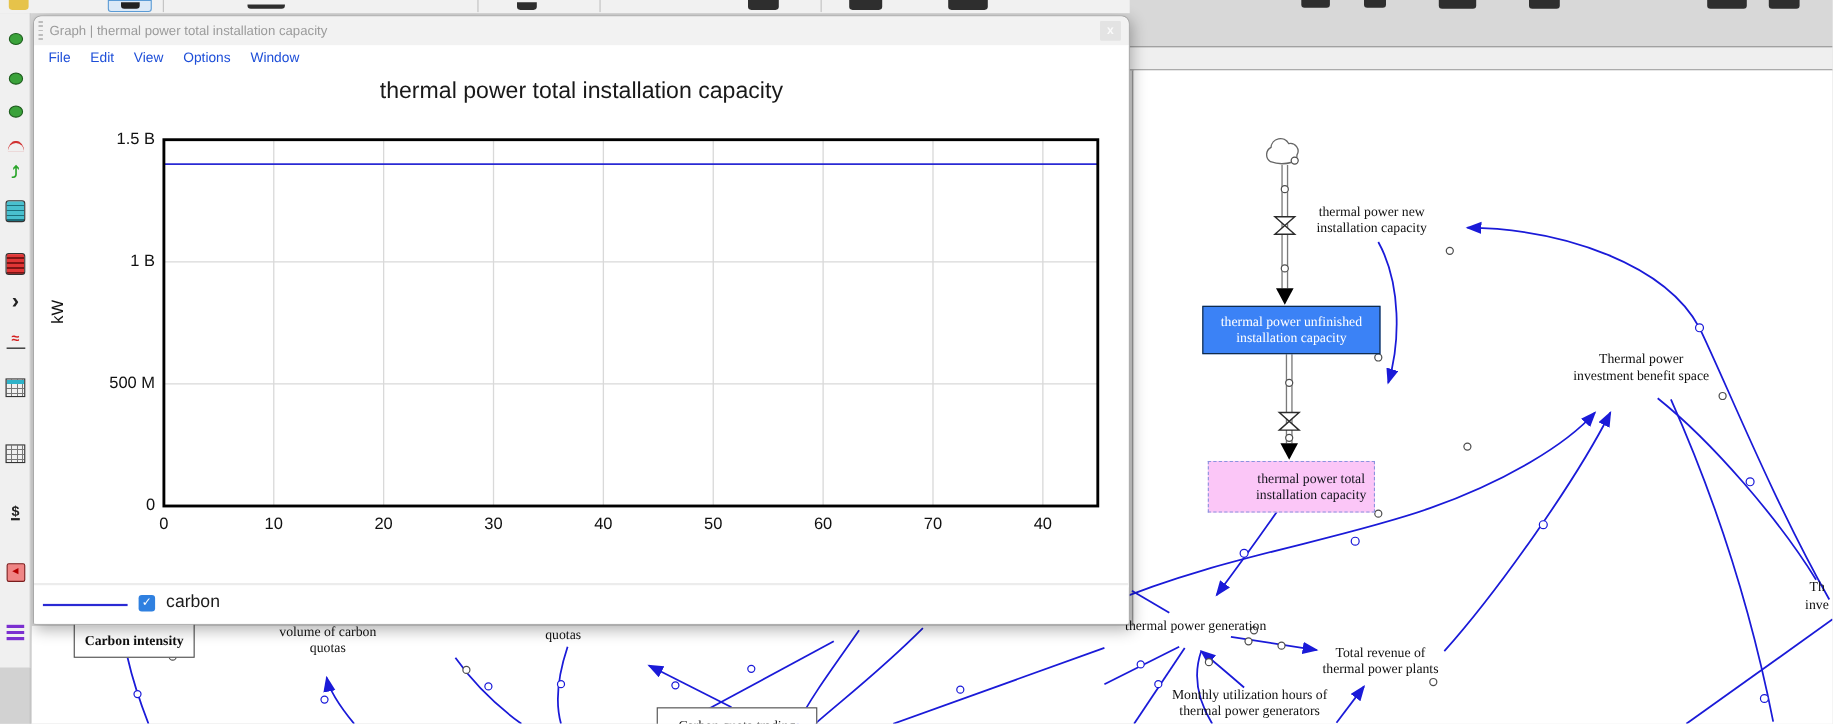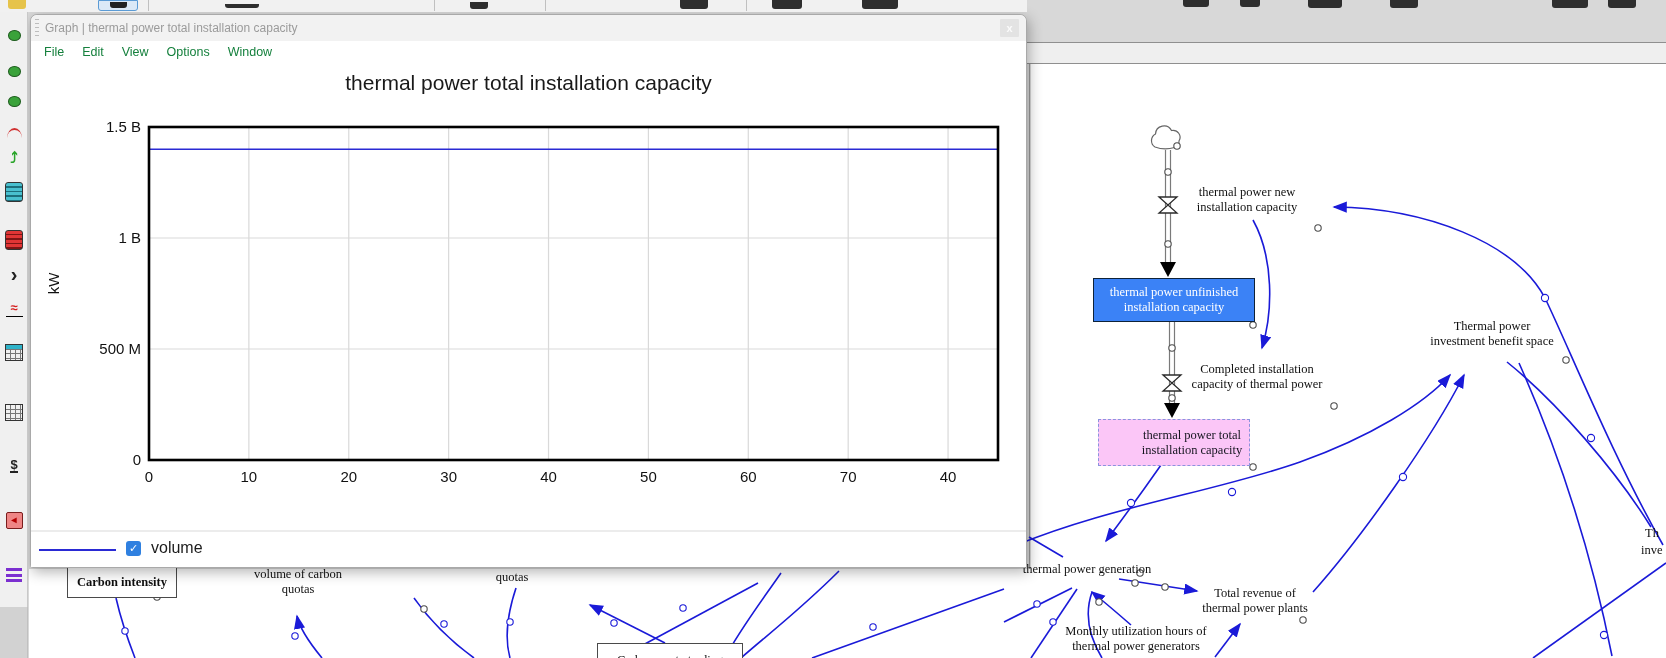--- a/index.html
+++ b/index.html
@@ -49,21 +49,21 @@
     border:1px solid #a9a9a9;border-radius:7px 7px 3px 3px;box-shadow:2px 4px 14px rgba(0,0,0,.30);
     z-index:10;box-sizing:border-box;}
   .titlebar{position:absolute;left:0;top:0;right:0;height:26px;background:#f2f2f2;
     border-radius:7px 7px 0 0;border-bottom:1px solid #e3e3e3;}
   .titlebar .grip{position:absolute;left:4px;top:4px;width:4px;height:20px;
     background:repeating-linear-gradient(#bdbdbd 0 1.5px,transparent 1.5px 4px);}
   .title-text{position:absolute;left:14px;top:6px;font-size:12px;color:#9b9b9b;}
   .close-btn{position:absolute;right:7px;top:4px;width:19px;height:18px;background:#e3e3e3;
     color:#fbfbfb;font-size:11px;font-weight:bold;text-align:center;line-height:18px;border-radius:1px;}
   .menubar{position:absolute;left:0;top:26px;right:0;height:22px;background:#fff;display:flex;align-items:center;padding-left:4px;}
-  .menu-item{font-size:12.5px;color:#15803d;padding:0 9px;}
+  .menu-item{font-size:12.5px;color:#1d4ed8;padding:0 9px;}
   #chart-region{position:absolute;left:0;top:48px;right:0;height:471px;background:#fff;}
   .chart-title{position:absolute;left:0;top:8px;width:100%;text-align:center;font-size:21px;color:#191919;}
   #plot-svg{position:absolute;left:0;top:0;}
   .ytick{position:absolute;width:100px;text-align:right;font-size:15px;color:#111;}
   .xtick{position:absolute;width:60px;text-align:center;font-size:15px;color:#111;}
   .ylab{position:absolute;left:2px;top:212px;width:40px;font-size:15px;color:#111;
         transform:rotate(-90deg);text-align:center;}
   .xlab{position:absolute;left:118px;width:849px;top:441px;text-align:center;font-size:15px;color:#111;}
   #legend-row{position:absolute;left:0;right:0;bottom:0;height:35px;border-top:2px solid #ececec;background:#fff;}
   .leg-line{position:absolute;left:8px;top:17px;width:77px;height:2px;background:#2a2ad4;}
@@ -238,22 +238,20 @@
       <circle cx="157" cy="597" r="3.2"></circle>
       <circle cx="1303" cy="620" r="3.2"></circle>
         <circle cx="1140" cy="573" r="3.2"></circle>
     </g>
   </svg>
 
   <div class="dlabel" style="left:1168px;top:185px;width:158px;">thermal power new
 installation capacity</div>
   <div class="stockbox stock-dark" style="left:1093px;top:278px;width:162px;height:44px;">thermal power unfinished
 installation capacity</div>
-  <div class="dlabel" style="left:1178px;top:362px;width:158px;">Completed installation
-capacity of thermal power</div>
   <div class="stockbox stock-pink" style="left:1098px;top:419px;width:152px;height:47px;padding-left:36px;">thermal power total
 installation capacity</div>
   <div class="dlabel" style="left:1412px;top:319px;width:160px;">Thermal power
 investment benefit space</div>
   <div class="dlabel" style="left:1008px;top:562px;width:158px;">thermal power generation</div>
   <div class="dlabel" style="left:1045px;top:624px;width:182px;">Monthly utilization hours of
 thermal power generators</div>
   <div class="dlabel" style="left:1180px;top:586px;width:150px;">Total revenue of
 thermal power plants</div>
   <div class="stockbox whitebox" style="left:67px;top:566px;width:110px;height:32px;font-weight:bold;">Carbon intensity</div>
@@ -304,17 +302,17 @@
         <div class="xtick" style="left: 387.647px; top: 405px;">30</div>
         <div class="xtick" style="left: 487.529px; top: 405px;">40</div>
         <div class="xtick" style="left: 587.412px; top: 405px;">50</div>
         <div class="xtick" style="left: 687.294px; top: 405px;">60</div>
         <div class="xtick" style="left: 787.176px; top: 405px;">70</div>
         <div class="xtick" style="left: 887.059px; top: 405px;">40</div>
       </div>
     <div id="legend-row">
       <div class="leg-line"></div>
       <div class="leg-check">✓</div>
-      <div class="leg-label">volume</div>
+      <div class="leg-label">carbon</div>
     </div>
   </div>
 
 </div>
 
 </body></html>

